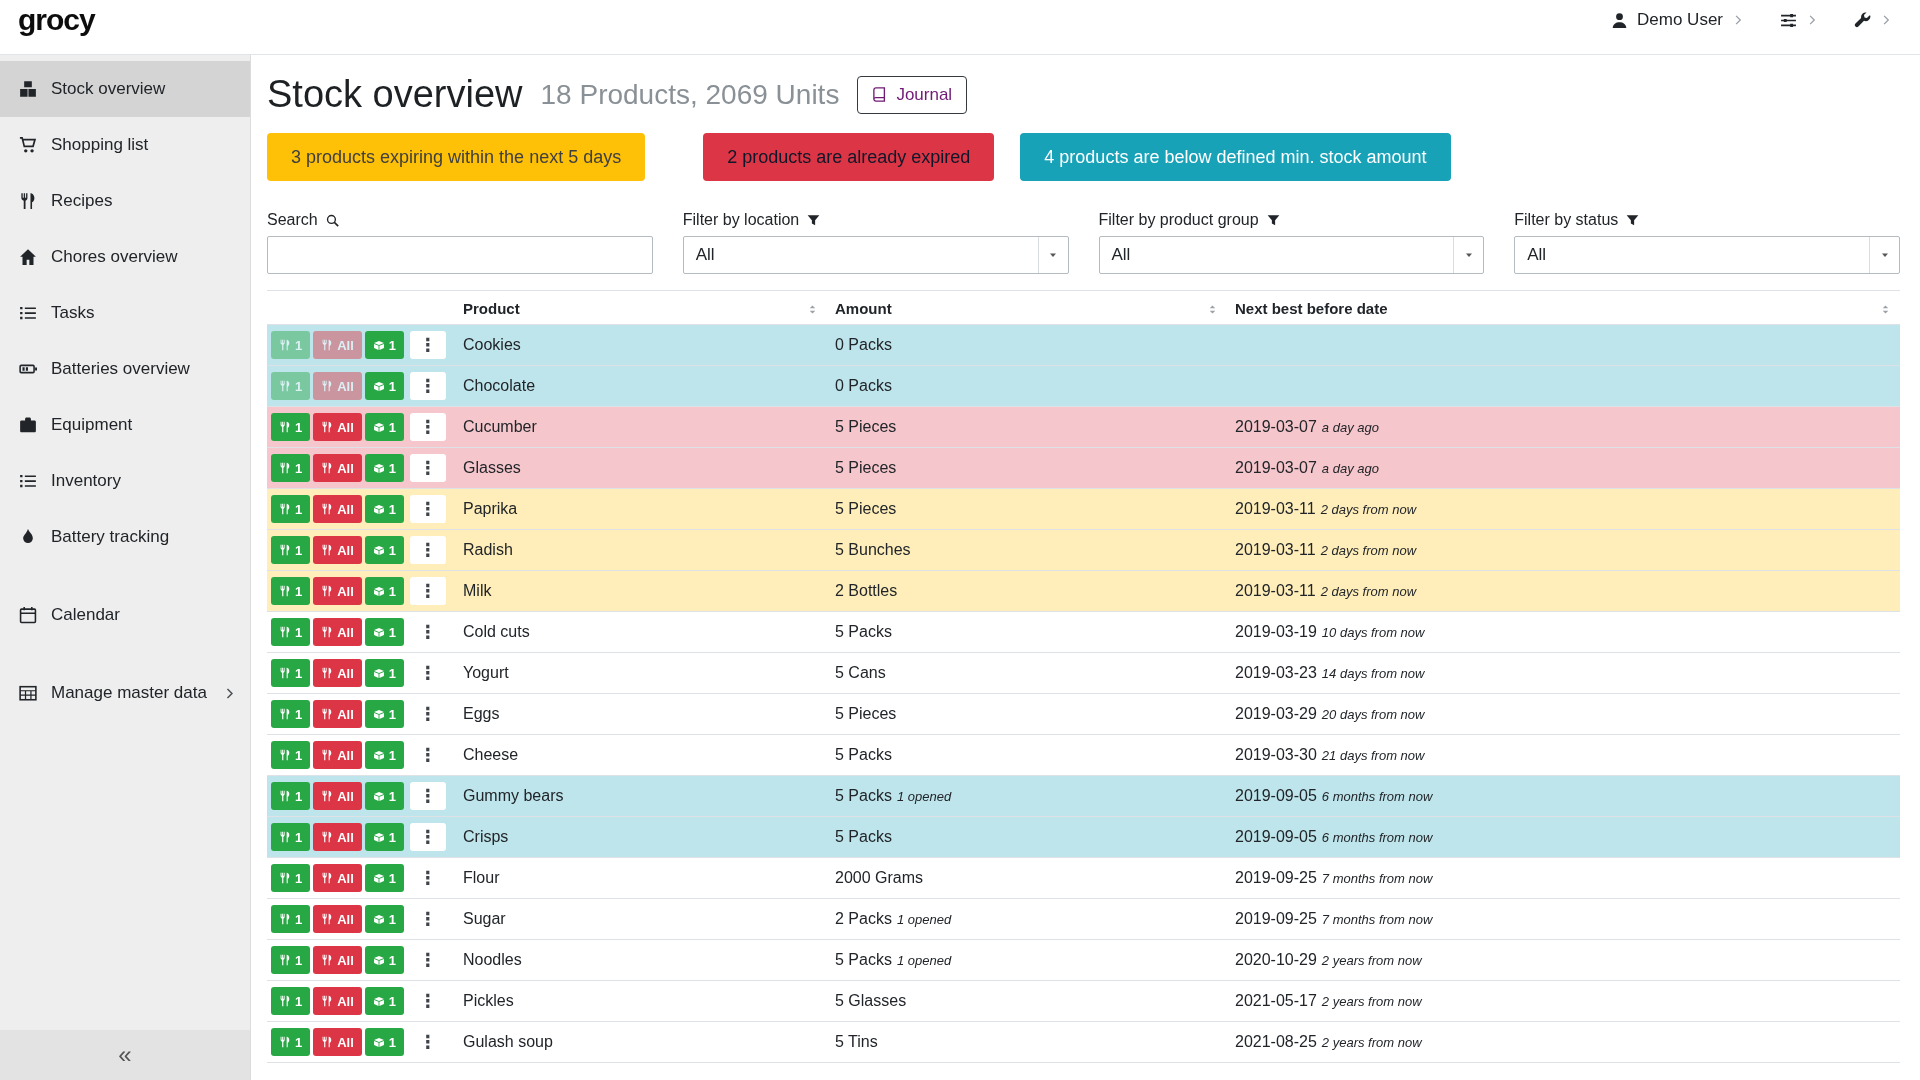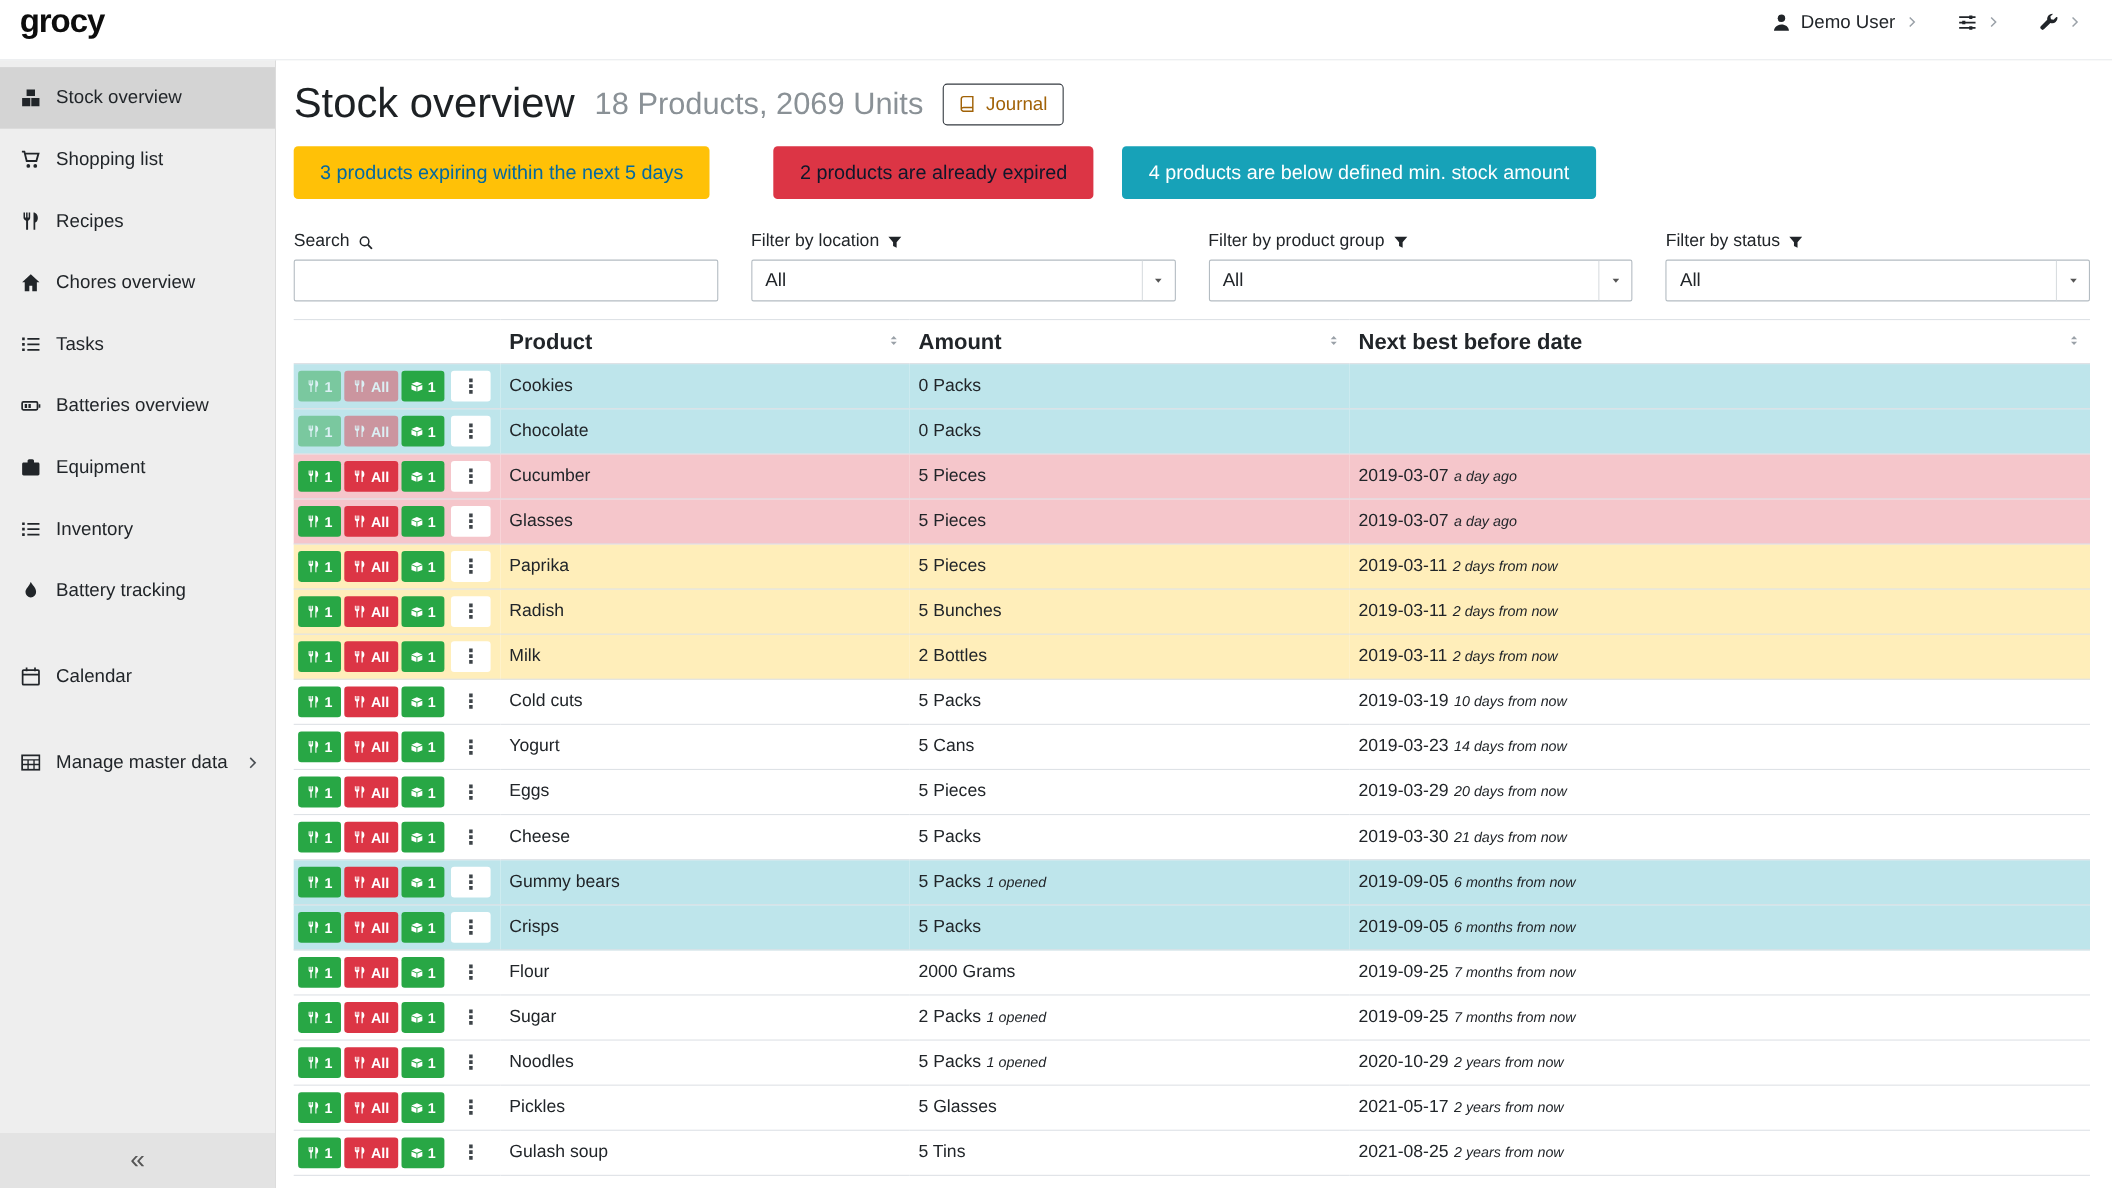--- a/index.html
+++ b/index.html
@@ -34,46 +34,46 @@
   .collapse-btn { width:100%; height:100%; border:none; background:none; font-size:24px; color:#555; cursor:pointer;
     font-family:inherit; }
 
   .content { flex:1; padding:18px 20px 0 16px; overflow:hidden; background:#fff; }
 
   
   .page-head { display:flex; align-items:center; gap:18px; }
   .page-title { font-size:38px; font-weight:500; color:#1d2124; }
   .page-sub { font-size:28px; color:#8a9196; }
   .journal-btn { display:inline-flex; align-items:center; gap:9px; border:1px solid #343a40; background:#fff;
-    border-radius:4px; font-size:17px; padding:8px 14px; cursor:pointer; font-family:inherit; color:#a16207; }
+    border-radius:4px; font-size:17px; padding:8px 14px; cursor:pointer; font-family:inherit; color:#701a75; }
   .jic .ic { width:15px; height:15px; }
 
   
   .alerts { display:flex; gap:26px; margin-top:17px; }
   .alert-btn { border:none; border-radius:4px; font-size:18px; height:48px; padding:0 24px;
     cursor:pointer; font-family:inherit; white-space:nowrap; }
-  .alert-warning { background:var(--warning,#ffc107); color:#0369a1; }
+  .alert-warning { background:var(--warning,#ffc107); color:#404040; }
   .alert-danger  { background:var(--danger,#dc3545); color:#0f172a;margin-left:32px; }
   .alert-info    { background:var(--info,#17a2b8); color:#fff; }
 
   
   .filters { display:grid; grid-template-columns:repeat(4,1fr); column-gap:30px; margin-top:30px; }
   .f-label { display:flex; align-items:center; gap:8px; font-size:16px; margin-bottom:7px; }
   .f-lic .ic { width:13px; height:13px; }
   .f-input { width:100%; height:38px; border:1px solid #b4bcc2; border-radius:2px; background:#fff;
     font-size:17px; padding:0 10px; font-family:inherit; }
   .f-select { width:100%; height:38px; border:1px solid #b4bcc2; border-radius:2px; background:#fff;
     display:flex; align-items:center; justify-content:space-between; padding-left:12px; font-size:17px; cursor:pointer; }
   .caret-box { width:30px; height:100%; display:flex; align-items:center; justify-content:center;
     border-left:1px solid #d9dde0; color:#555; }
   .caret-box .ic { width:10px; height:10px; }
 
   
   .stock-table { width:100%; border-collapse:collapse; margin-top:16px; table-layout:fixed; }
-  .stock-table thead th { text-align:left; font-size:20px; font-weight:700; padding:9px 8px 7px;
+  .stock-table thead th { text-align:left; font-size:15px; font-weight:700; padding:9px 8px 7px;
     border-top:1px solid #dee2e6; border-bottom:1px solid #dee2e6; cursor:pointer; }
   .sort { float:right; color:#9aa1a8; margin-top:3px; } .sort .ic { width:13px; height:13px; }
   .stock-table td { padding:5px 8px; border-bottom:1px solid #dee2e6; font-size:16px; height:41px; vertical-align:middle; }
   th.c-act, td.c-act { width:188px; white-space:nowrap; padding-left:4px; }
   th.c-prod, td.c-prod { width:372px; }
   th.c-amt,  td.c-amt  { width:400px; }
   tr.row-info td    { background:var(--row-info,#bee5eb); }
   tr.row-danger td  { background:var(--row-danger,#f5c6cb); }
   tr.row-warning td { background:var(--row-warning,#ffeeba); }
   .note { font-size:13px; font-style:italic; margin-left:5px; }

